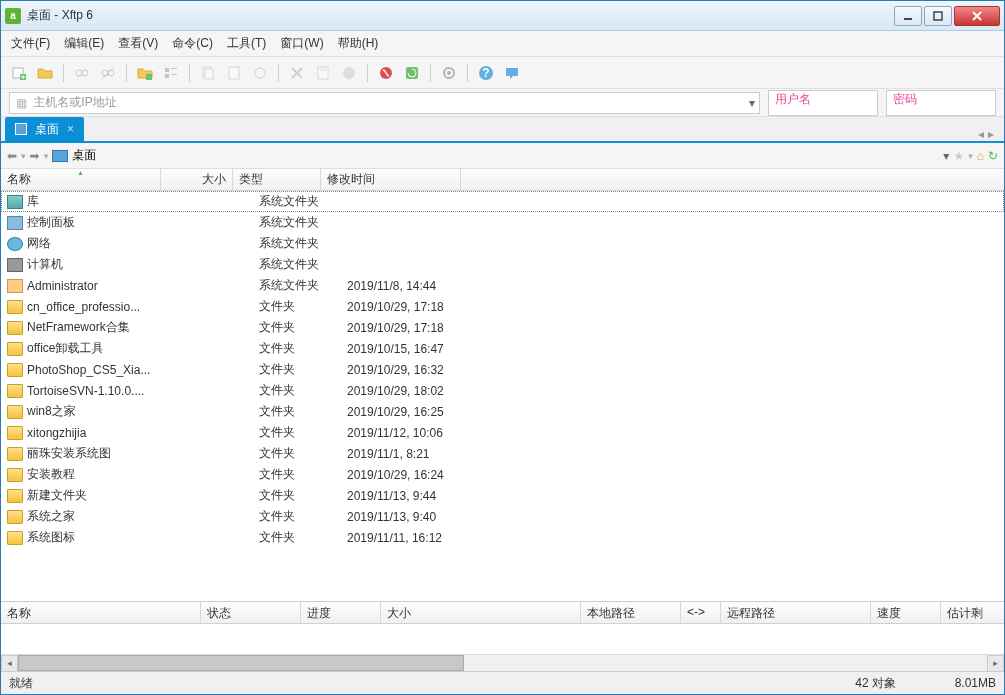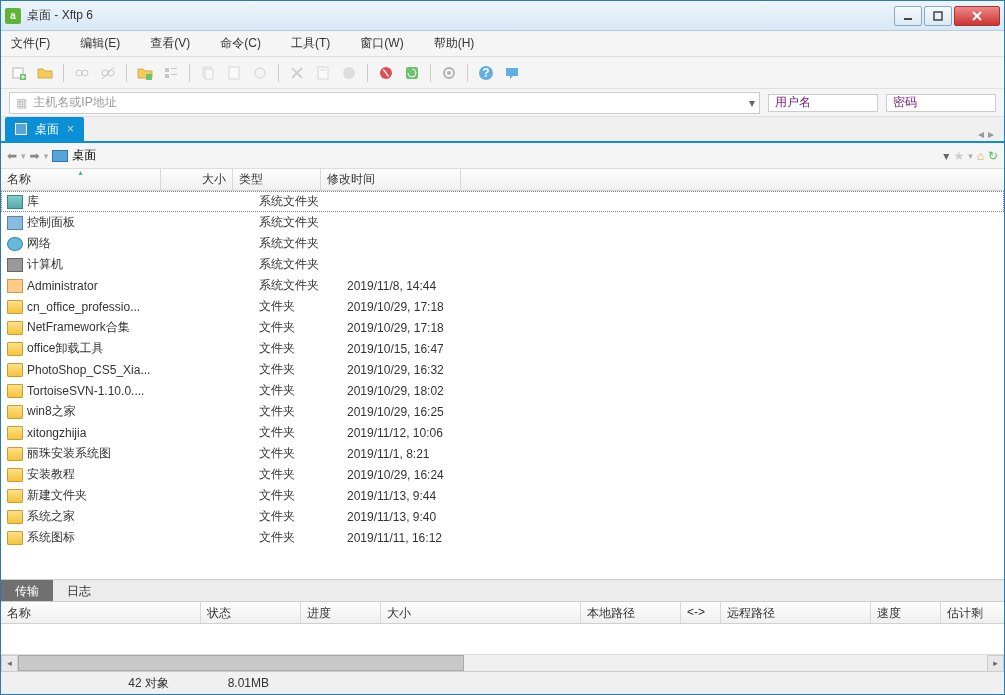--- a/index.html
+++ b/index.html
@@ -4,29 +4,29 @@
 <style>
 * { margin: 0; padding: 0; box-sizing: border-box; font-family: "Microsoft YaHei", Tahoma, sans-serif; font-size: 12px; }
 body { background: #fff; overflow: hidden; }
 .window { width: 1005px; height: 695px; border: 1px solid #2a7ab0; background: #fff; display: flex; flex-direction: column; }
 .titlebar { height: 30px; background: linear-gradient(#eef5fb, #d8e8f5); display: flex; align-items: center; padding: 0 4px; border-bottom: 1px solid #b5cbe0; }
 .titlebar .app-icon { width: 16px; height: 16px; background: #5fb336; border-radius: 2px; margin-right: 6px; display: flex; align-items: center; justify-content: center; color: #fff; font-size: 10px; font-weight: bold; }
 .titlebar .title { flex: 1; color: #333; }
 .winbtns { display: flex; gap: 2px; }
 .winbtn { width: 28px; height: 20px; border: 1px solid #8aa8c0; background: linear-gradient(#f5f9fc, #dce9f5); display: flex; align-items: center; justify-content: center; border-radius: 2px; cursor: pointer; }
 .winbtn.close { width: 46px; background: linear-gradient(#e88, #c33); border-color: #a33; color: #fff; }
-.menubar { height: 26px; display: flex; align-items: center; padding: 0 10px; gap: 30px; background: #f5f5f5; border-bottom: 1px solid #e0e0e0; }
+.menubar { height: 26px; display: flex; align-items: center; padding: 0 10px; gap: 14px; background: #f5f5f5; border-bottom: 1px solid #e0e0e0; }
 .menubar span { color: #333; cursor: pointer; }
 .toolbar { height: 32px; display: flex; align-items: center; padding: 0 8px; gap: 6px; background: #f5f5f5; border-bottom: 1px solid #e0e0e0; }
 .tbtn { width: 20px; height: 20px; display: flex; align-items: center; justify-content: center; cursor: pointer; opacity: 0.85; }
 .tsep { width: 1px; height: 18px; background: #ccc; margin: 0 2px; }
 .addressbar { height: 28px; display: flex; align-items: center; padding: 4px 8px; gap: 8px; background: #f5f5f5; border-bottom: 1px solid #e0e0e0; }
 .addr-input { flex: 1; height: 22px; border: 1px solid #ccc; background: #fff; display: flex; align-items: center; padding: 0 6px; color: #999; position: relative; }
 .addr-input .drop { position: absolute; right: 4px; color: #666; }
-.cred { width: 110px; height: 18px; border: 1px solid #ccc; background: #fff; padding: 0 6px; color: #701a75; display: flex; align-items: flex-end; }
+.cred { width: 110px; height: 26px; border: 1px solid #ccc; background: #fff; padding: 0 6px; color: #ec4899; display: flex; align-items: flex-start; }
 .tabbar { height: 26px; background: #f0f0f0; display: flex; align-items: flex-end; border-bottom: 2px solid #0b8fd6; padding: 0 4px; }
 .tab { height: 24px; background: #0b8fd6; color: #fff; display: flex; align-items: center; padding: 0 10px; gap: 8px; border-radius: 2px 2px 0 0; }
 .tab .tabicon { width: 12px; height: 12px; background: #5aa3d8; border: 1px solid #fff; }
 .tab .x { color: #cde; cursor: pointer; }
 .tabbar .navarrows { margin-left: auto; display: flex; gap: 4px; color: #999; padding: 0 6px; }
 .navbar { height: 26px; display: flex; align-items: center; padding: 0 6px; gap: 4px; background: #f5f5f5; border-bottom: 1px solid #ddd; }
 .navbar .crumb { flex: 1; display: flex; align-items: center; gap: 4px; }
 .navbar .crumb .deskicon { width: 16px; height: 12px; background: #5aa3d8; border: 1px solid #2a7ab0; }
 .navbar .farbtns { display: flex; gap: 4px; align-items: center; }
 .navbar .farbtns span { cursor: pointer; }
@@ -432,24 +432,20 @@
             <span class="ficon folder"></span>
             <span>系统图标</span>
           </div>
           <div class="cell size"></div>
           <div class="cell type">文件夹</div>
           <div class="cell mod">2019/11/11, 16:12</div>
         </div>
       </div>
   </div>
 
-  <div class="bottomtabs">
-    <div class="btab active">传输</div>
-    <div class="btab">日志</div>
-  </div>
 
   <div class="transferheaders">
     <div class="tcol" style="width:200px">名称</div>
     <div class="tcol" style="width:100px">状态</div>
     <div class="tcol" style="width:80px">进度</div>
     <div class="tcol" style="width:200px">大小</div>
     <div class="tcol" style="width:100px">本地路径</div>
     <div class="tcol" style="width:40px">&lt;-&gt;</div>
     <div class="tcol" style="width:150px">远程路径</div>
     <div class="tcol" style="width:70px">速度</div>
@@ -460,17 +456,18 @@
     <div class="hscroll">
       <div class="lbtn">◂</div>
       <div class="track">
           <div class="thumb"></div>
         </div>
       <div class="rbtn">▸</div>
     </div>
   </div>
 
   <div class="statusbar">
+    <div class="sp1">就绪</div>
     <div class="sp2">42 对象</div>
     <div class="sp3">8.01MB</div>
   </div>
 
 </div>
 
 </body></html>

